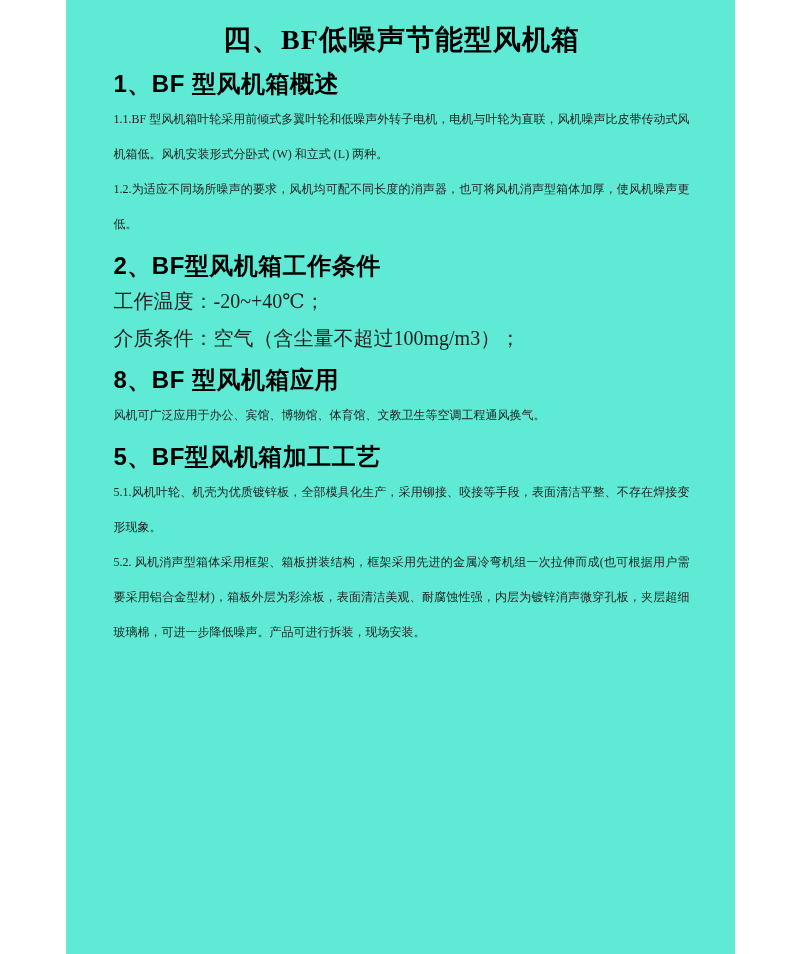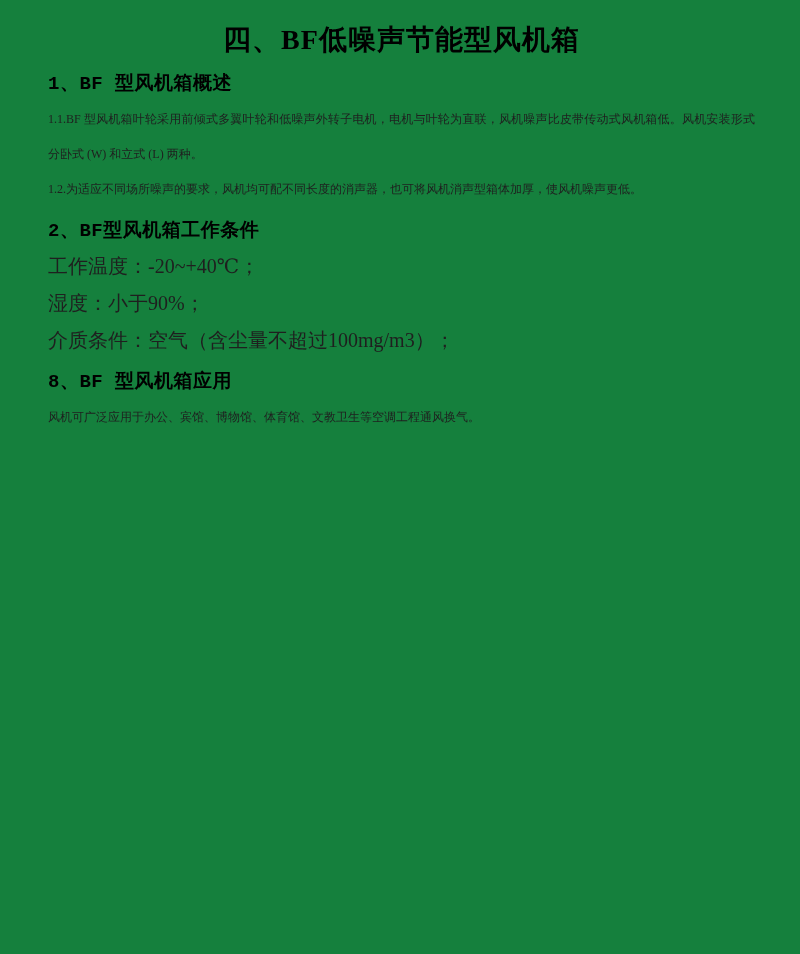--- a/index.html
+++ b/index.html
@@ -2,43 +2,43 @@
 <html><head>
 <meta charset="utf-8">
 <style>
   html, body {
     margin: 0;
     padding: 0;
     background: #ffffff;
   }
   .doc {
     position: relative;
-    width: 800px;
+    width: 669px;
     height: 954px;
     margin: 0 auto;
-    background: #15803d;
+    background: #5eead4;
     box-sizing: border-box;
     padding: 12px 45px 0 48px;
     overflow: hidden;
     font-family: "Liberation Serif", "DejaVu Serif", serif;
     color: #1f1f1f;
   }
   .doc-title {
     font-family: "Liberation Serif", "DejaVu Serif", serif;
     font-size: 28px;
     font-weight: 700;
     color: #000000;
     text-align: center;
     line-height: 40px;
     margin: 8px 0 2px 0;
     letter-spacing: 1px;
   }
   .sec-heading {
-    font-family: Liberation Mono, monospace;
-    font-size: 19px;
+    font-family: Liberation Sans, sans-serif;
+    font-size: 24px;
     font-weight: 700;
     color: #000000;
     line-height: 28px;
     margin: 10px 0 4px 0;
     letter-spacing: 0.5px;
   }
   .body-p {
     font-size: 12px;
     line-height: 35px;
     margin: 0;
@@ -63,24 +63,28 @@
 
   <section>
     <h2 class="sec-heading">1、BF 型风机箱概述</h2>
     <p class="body-p">1.1.BF 型风机箱叶轮采用前倾式多翼叶轮和低噪声外转子电机，电机与叶轮为直联，风机噪声比皮带传动式风机箱低。风机安装形式分卧式 (W) 和立式 (L) 两种。</p>
     <p class="body-p">1.2.为适应不同场所噪声的要求，风机均可配不同长度的消声器，也可将风机消声型箱体加厚，使风机噪声更低。</p>
   </section>
 
   <section>
     <h2 class="sec-heading">2、BF型风机箱工作条件</h2>
     <p class="line-p">工作温度：-20~+40℃；</p>
-    <p class="line-p">湿度：小于90%；</p>
     <p class="line-p">介质条件：空气（含尘量不超过100mg/m3）；</p>
   </section>
 
   <section>
     <h2 class="sec-heading">8、BF 型风机箱应用</h2>
     <p class="body-p">风机可广泛应用于办公、宾馆、博物馆、体育馆、文教卫生等空调工程通风换气。</p>
   </section>
 
 
+  <section>
+    <h2 class="sec-heading">5、BF型风机箱加工工艺</h2>
+    <p class="body-p">5.1.风机叶轮、机壳为优质镀锌板，全部模具化生产，采用铆接、咬接等手段，表面清洁平整、不存在焊接变形现象。</p>
+    <p class="body-p">5.2. 风机消声型箱体采用框架、箱板拼装结构，框架采用先进的金属冷弯机组一次拉伸而成(也可根据用户需要采用铝合金型材)，箱板外层为彩涂板，表面清洁美观、耐腐蚀性强，内层为镀锌消声微穿孔板，夹层超细玻璃棉，可进一步降低噪声。产品可进行拆装，现场安装。</p>
+  </section>
 
 </div>
 
 </body></html>

